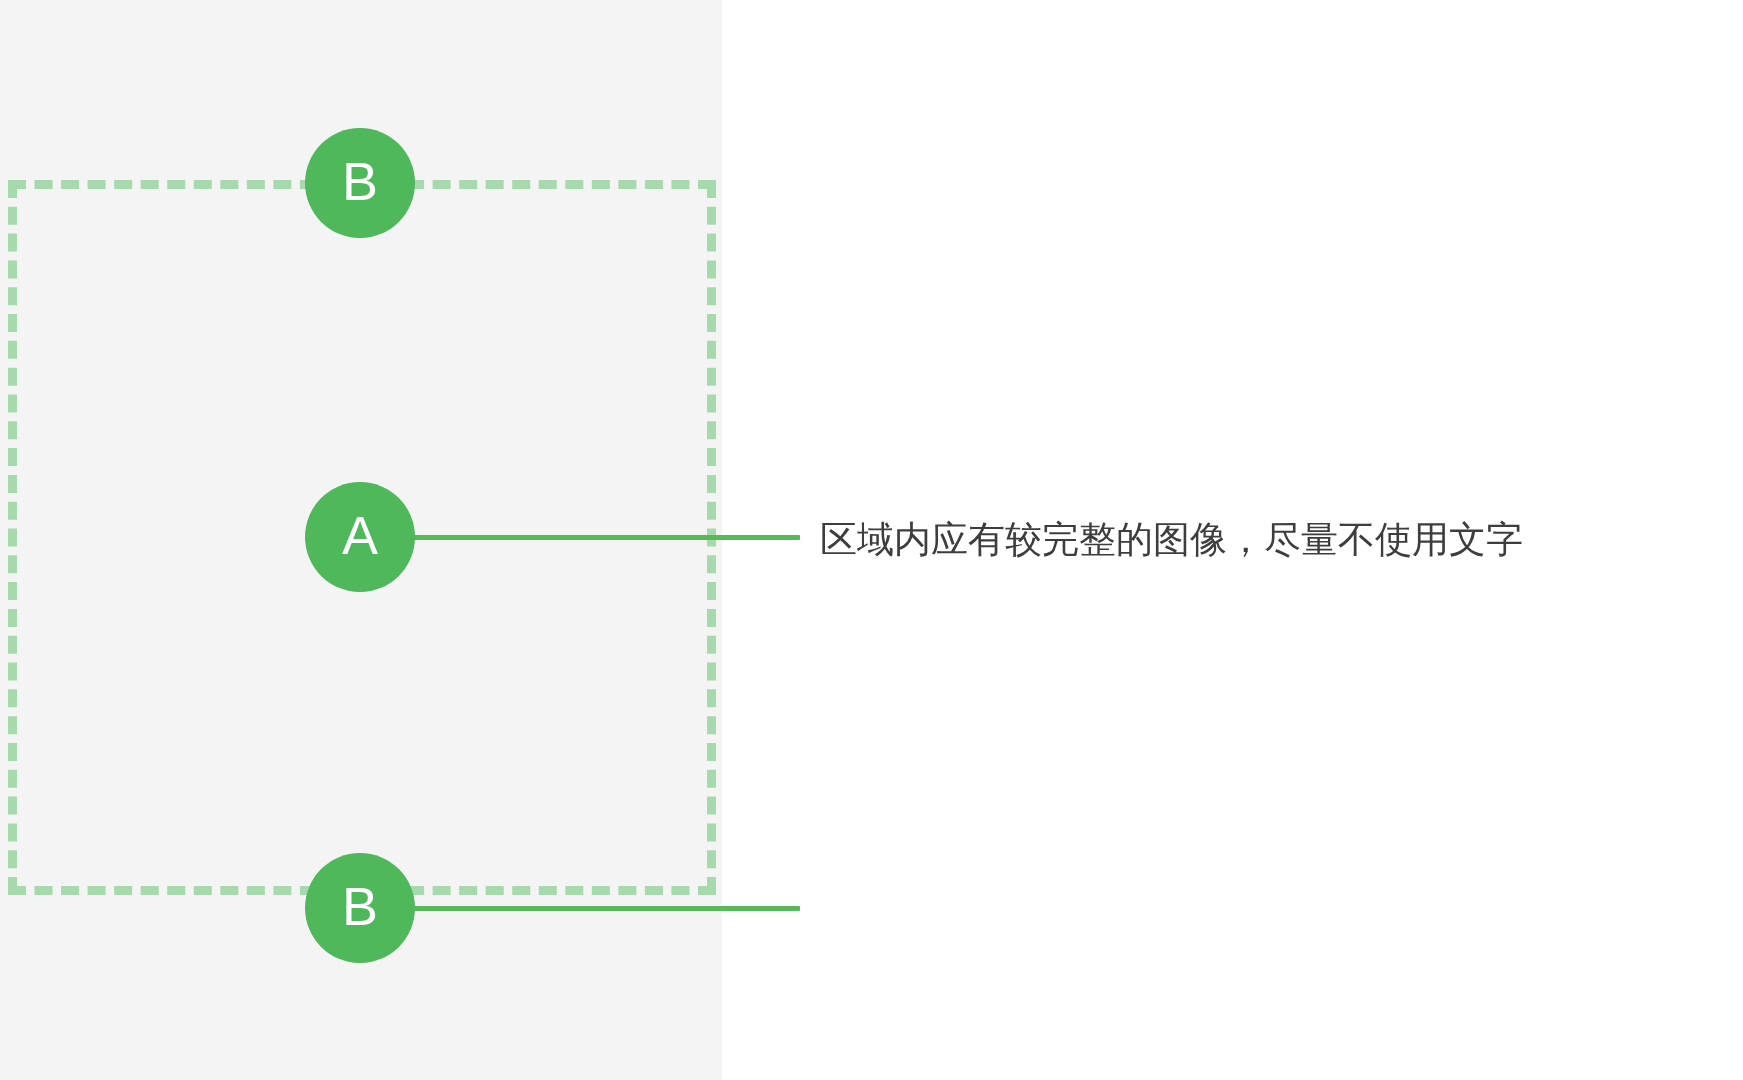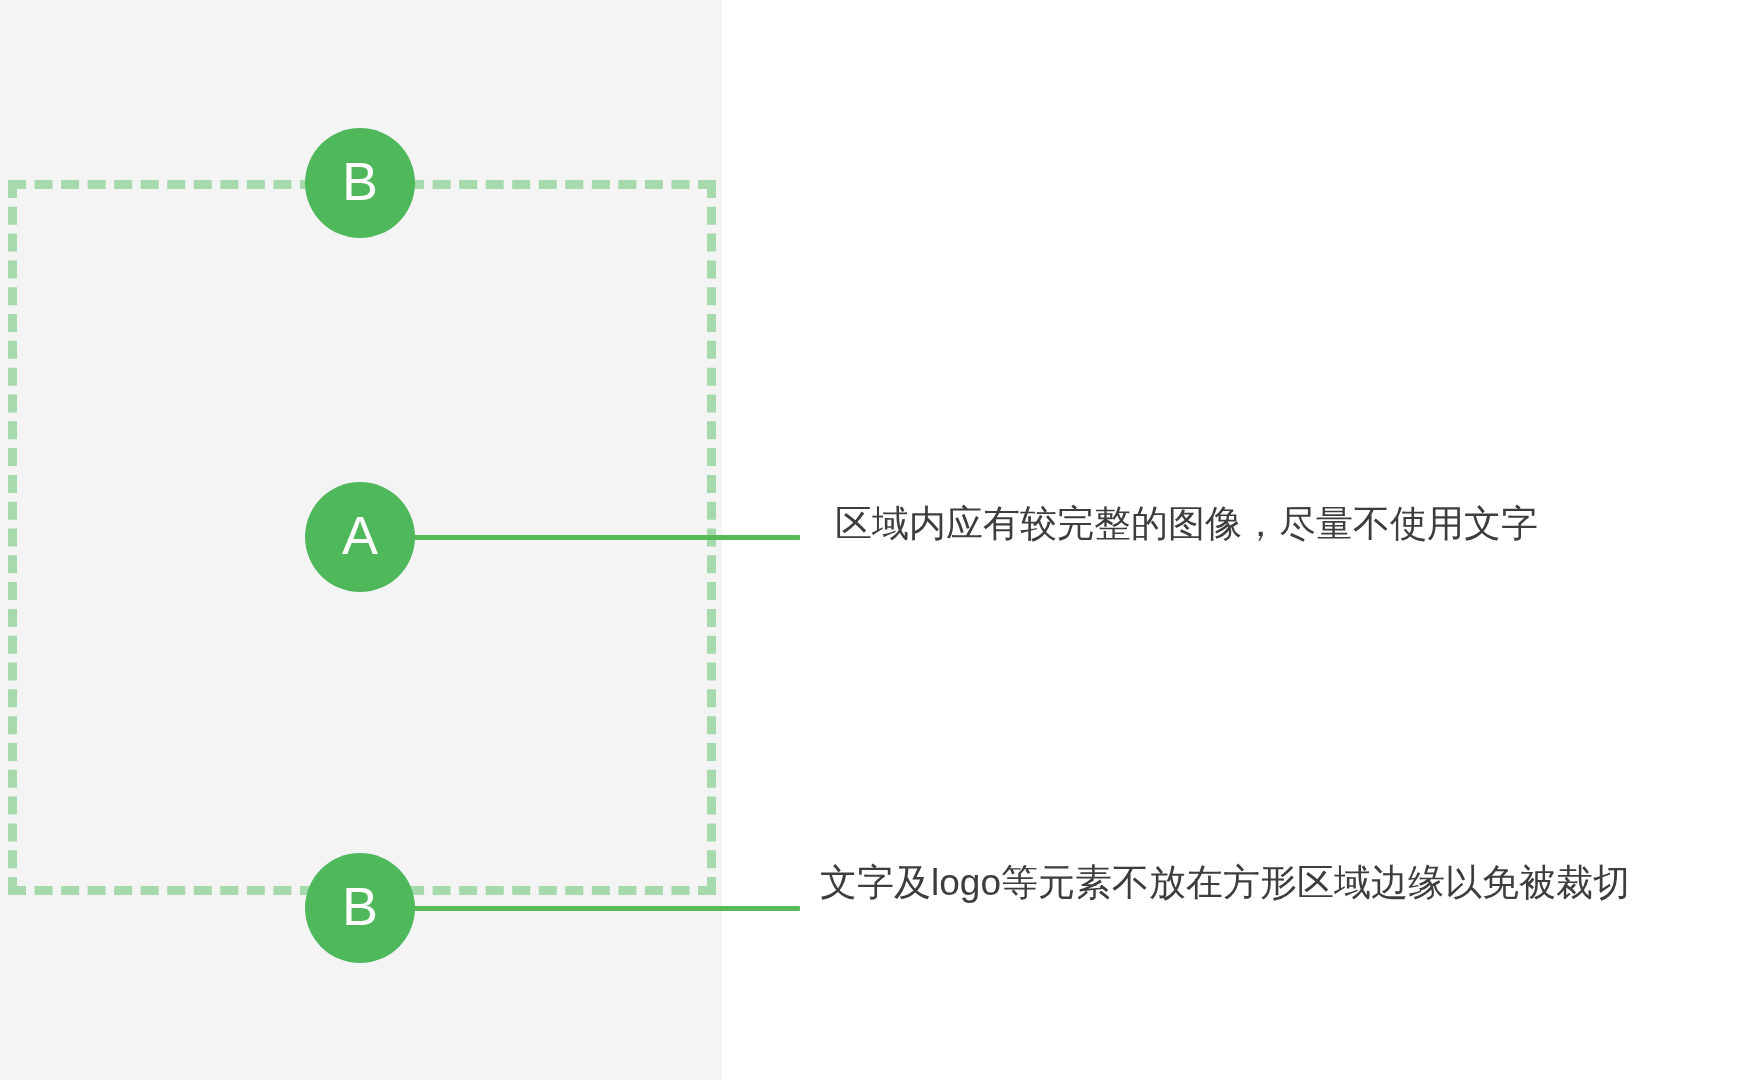--- a/index.html
+++ b/index.html
@@ -92,21 +92,21 @@
 
   
   .annotation {
     position: absolute;
     color: #3d3d3d;
     font-size: 37px;
     line-height: 1.25;
     white-space: nowrap;
     font-family: "Liberation Sans", "DejaVu Sans", sans-serif;
   }
-  .annotation.ann-a { left: 820px; top: 524px; transform: translateY(-50%); margin-left: 15px; }
+  .annotation.ann-a { left: 820px; top: 540px; transform: translateY(-50%); }
   .annotation.ann-b { left: 820px; top: 883px; transform: translateY(-50%); }
 </style>
 </head>
 <body>
 
 <div id="canvas">
 
   <div class="preview-panel"></div>
 
   <div class="safe-area-rect"></div>
@@ -122,15 +122,14 @@
   <div class="badge badge-a">
     <span>A</span>
   </div>
 
   <div class="badge badge-b-bottom">
     <span>B</span>
   </div>
 
   <div class="annotation ann-a">区域内应有较完整的图像，尽量不使用文字</div>
 
-  <div class="annotation ann-b">文字及logo等元素不放在方形区域边缘以免被裁切</div>
 
 </div>
 
 </body></html>

